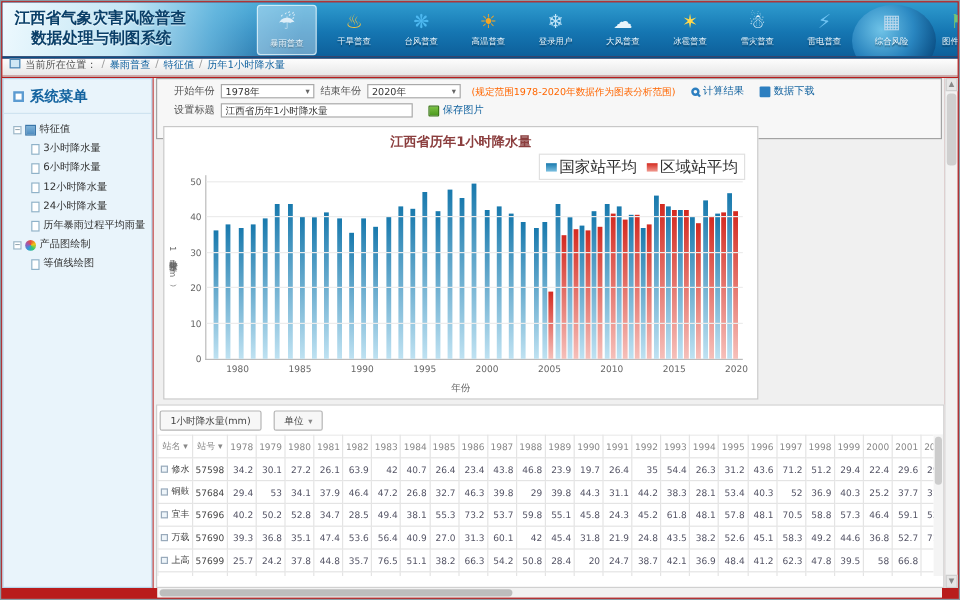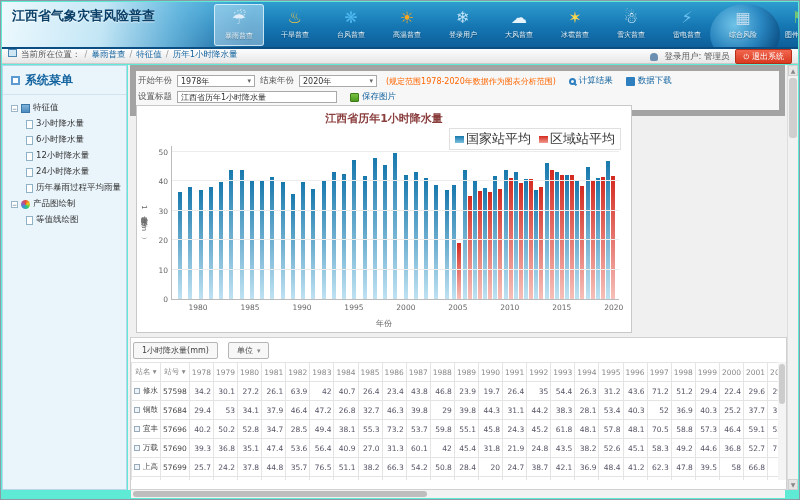--- a/index.html
+++ b/index.html
@@ -1,18 +1,18 @@
 <!DOCTYPE html>
 <html><head>
 <meta charset="utf-8">
 <style>
   * { margin:0; padding:0; box-sizing:border-box; }
   html,body { width:800px; height:500px; overflow:hidden; font-family:"DejaVu Sans", sans-serif; }
   body { background:#9aa6ad; }
-  .window { position:absolute; inset:0; border:1px solid #8b9aa4; background:#5eead4; }
+  .window { position:absolute; inset:0; border:1px solid #8b9aa4; background:#b91c1c; }
 
   
   .header { position:absolute; left:1px; right:1px; top:1px; height:45px;
     background:linear-gradient(to bottom,#2f9ccf 0%,#1576b2 55%,#0d5f9a 100%); overflow:hidden; }
   .header .title-glow { position:absolute; left:0; top:0; width:290px; height:100%;
     background:linear-gradient(100deg,#eef9fe 0%,#c3e6f5 35%,rgba(120,195,230,.75) 60%,rgba(20,110,170,0) 85%); }
   .header .globe { position:absolute; right:18px; top:2px; width:70px; height:60px; border-radius:50%;
     background:radial-gradient(circle at 35% 35%,#7fd0f0 0%,#2d89c3 45%,#0b4d82 80%); opacity:.85; }
   .app-title { position:absolute; left:10px; top:5px; color:#0a3f68; font-weight:bold;
     font-size:13px; line-height:17px; text-shadow:0 1px 1px rgba(255,255,255,.7); }
@@ -55,21 +55,21 @@
   .p-icon.color { border-radius:50%; background:conic-gradient(#e74c3c,#f1c40f,#2ecc71,#3498db,#9b59b6,#e74c3c); }
   .tree-children { padding-left:14px; }
   .tree-item { display:flex; align-items:center; gap:3px; padding:2px 1px; cursor:pointer; white-space:nowrap; }
   .tree-item.selected { background:#d8ecf8; border:1px solid #aacfe6; }
   .doc-icon { width:7px; height:9px; border:1px solid #8fb2c9; background:#fff; flex:0 0 auto; }
 
   
   .main { position:absolute; left:127px; top:64px; right:12px; bottom:9px; background:#f0f0f0; }
 
   .toolbar { position:absolute; left:2px; right:2px; top:0; height:51px; background:#f7f7f7;
-    border:6px solid #a3a3a3; font-size:8.5px; color:#444; padding:2px 2px; }
+    border:1px solid #a3a3a3; font-size:8.5px; color:#444; padding:2px 14px; }
   .tb-row { display:flex; align-items:center; height:16px; gap:5px; }
   .tb-label { color:#555; }
   .tb-select { width:78px; height:12px; background:#fff; border:1px solid #a9a9a9; display:flex;
     align-items:center; justify-content:space-between; padding:0 3px; font-size:8px; color:#333; cursor:pointer; }
   .tb-select .arr { color:#666; font-size:7px; }
   .tb-note { color:#ff6600; font-size:8px; margin-left:4px; }
   .tb-btn { display:flex; align-items:center; gap:3px; color:#1464a0; cursor:pointer; margin-left:8px; }
   .tb-input { width:160px; height:12px; background:#fff; border:1px solid #a9a9a9; font-size:8px;
     color:#333; padding:0 3px; display:flex; align-items:center; }
   .mini-ico { width:9px; height:9px; display:inline-block; }
@@ -134,20 +134,21 @@
 </head>
 <body>
 
 <div class="window">
 
   <div class="header">
     <div class="title-glow"></div>
     <div class="globe"></div>
     <div class="app-title">
       <div>江西省气象灾害风险普查</div>
+      <div class="line2">数据处理与制图系统</div>
     </div>
     <div class="top-nav">
         <div class="nav-item active">
           <span class="nav-icon" style="color: rgb(223, 238, 248);">☔</span>
           <span class="nav-label">暴雨普查</span>
         </div>
         <div class="nav-item">
           <span class="nav-icon" style="color: rgb(245, 197, 67);">♨</span>
           <span class="nav-label">干旱普查</span>
         </div>
@@ -193,28 +194,20 @@
 
   <div class="crumbbar">
     <span class="crumb-win-icon"></span>
     <span>当前所在位置：</span>
     <span class="crumb-sep">/</span>
     <span class="crumb-link">暴雨普查</span>
     <span class="crumb-sep">/</span>
     <span class="crumb-link">特征值</span>
     <span class="crumb-sep">/</span>
     <span class="crumb-link">历年1小时降水量</span>
-    <span class="crumb-right">
-      <span class="user-icon"></span>
-      <span>登录用户: 管理员</span>
-      <span class="logout-btn">
-        <span class="pwr">⏻</span>
-        <span>退出系统</span>
-      </span>
-    </span>
   </div>
 
   <div class="sidebar">
     <div class="sidebar-title">
       <span class="sq"></span>
       <span>系统菜单</span>
     </div>
     <div class="tree">
         <div class="tree-group">
           <div class="tree-parent">

